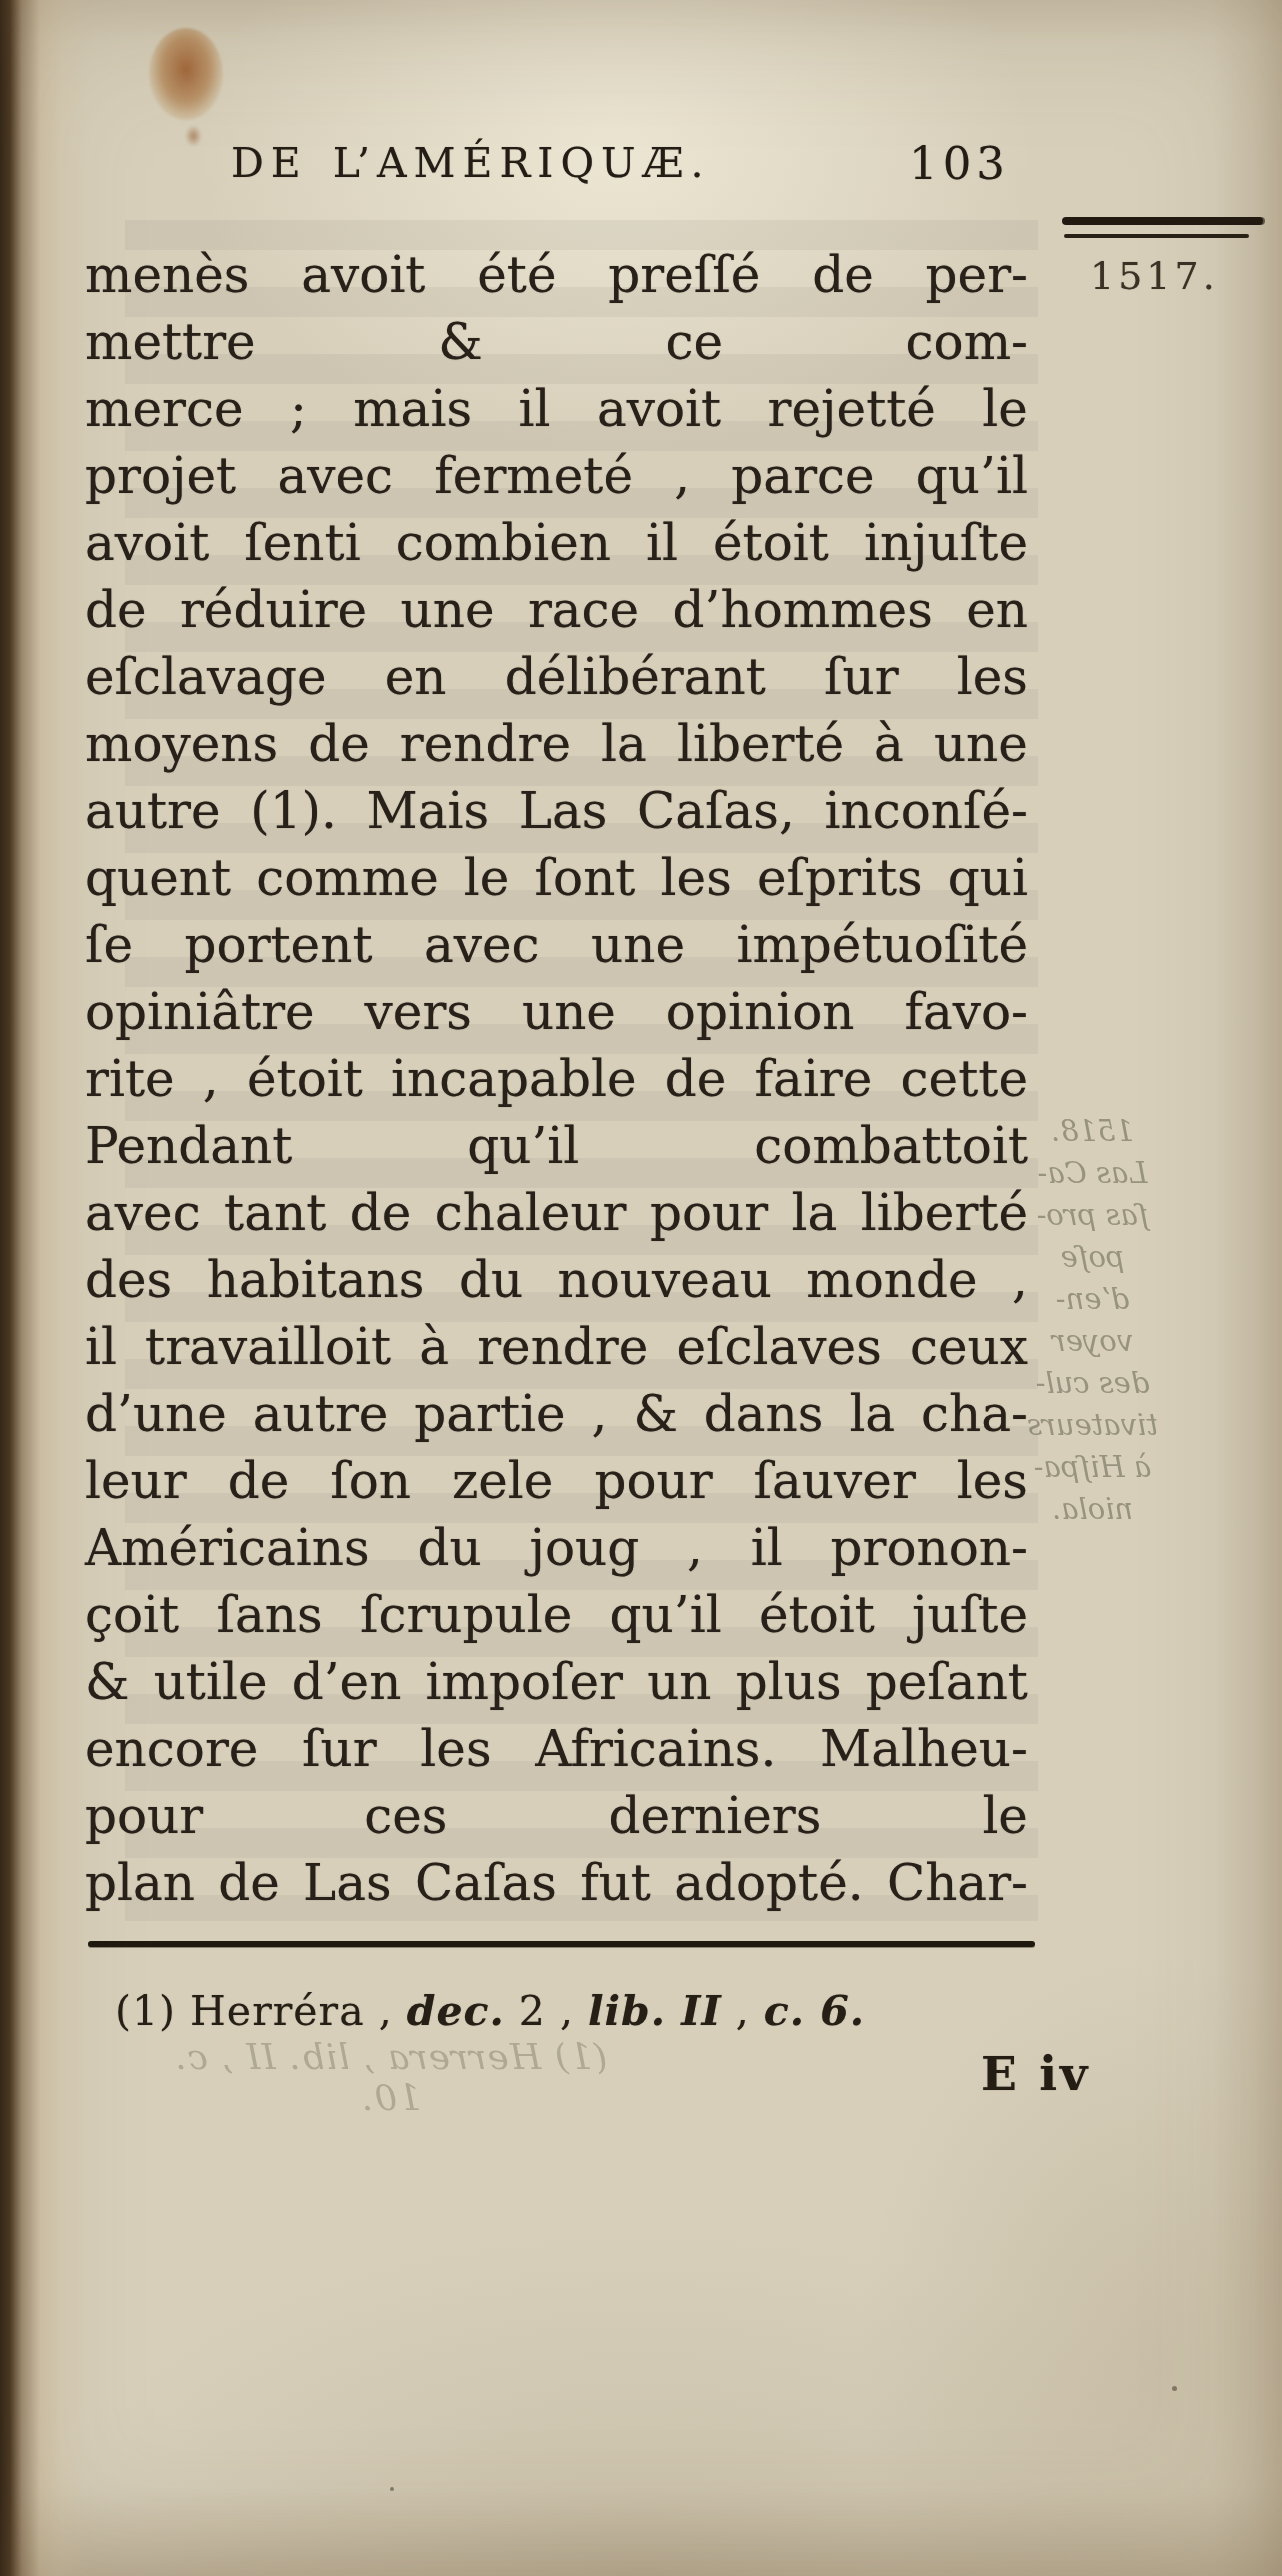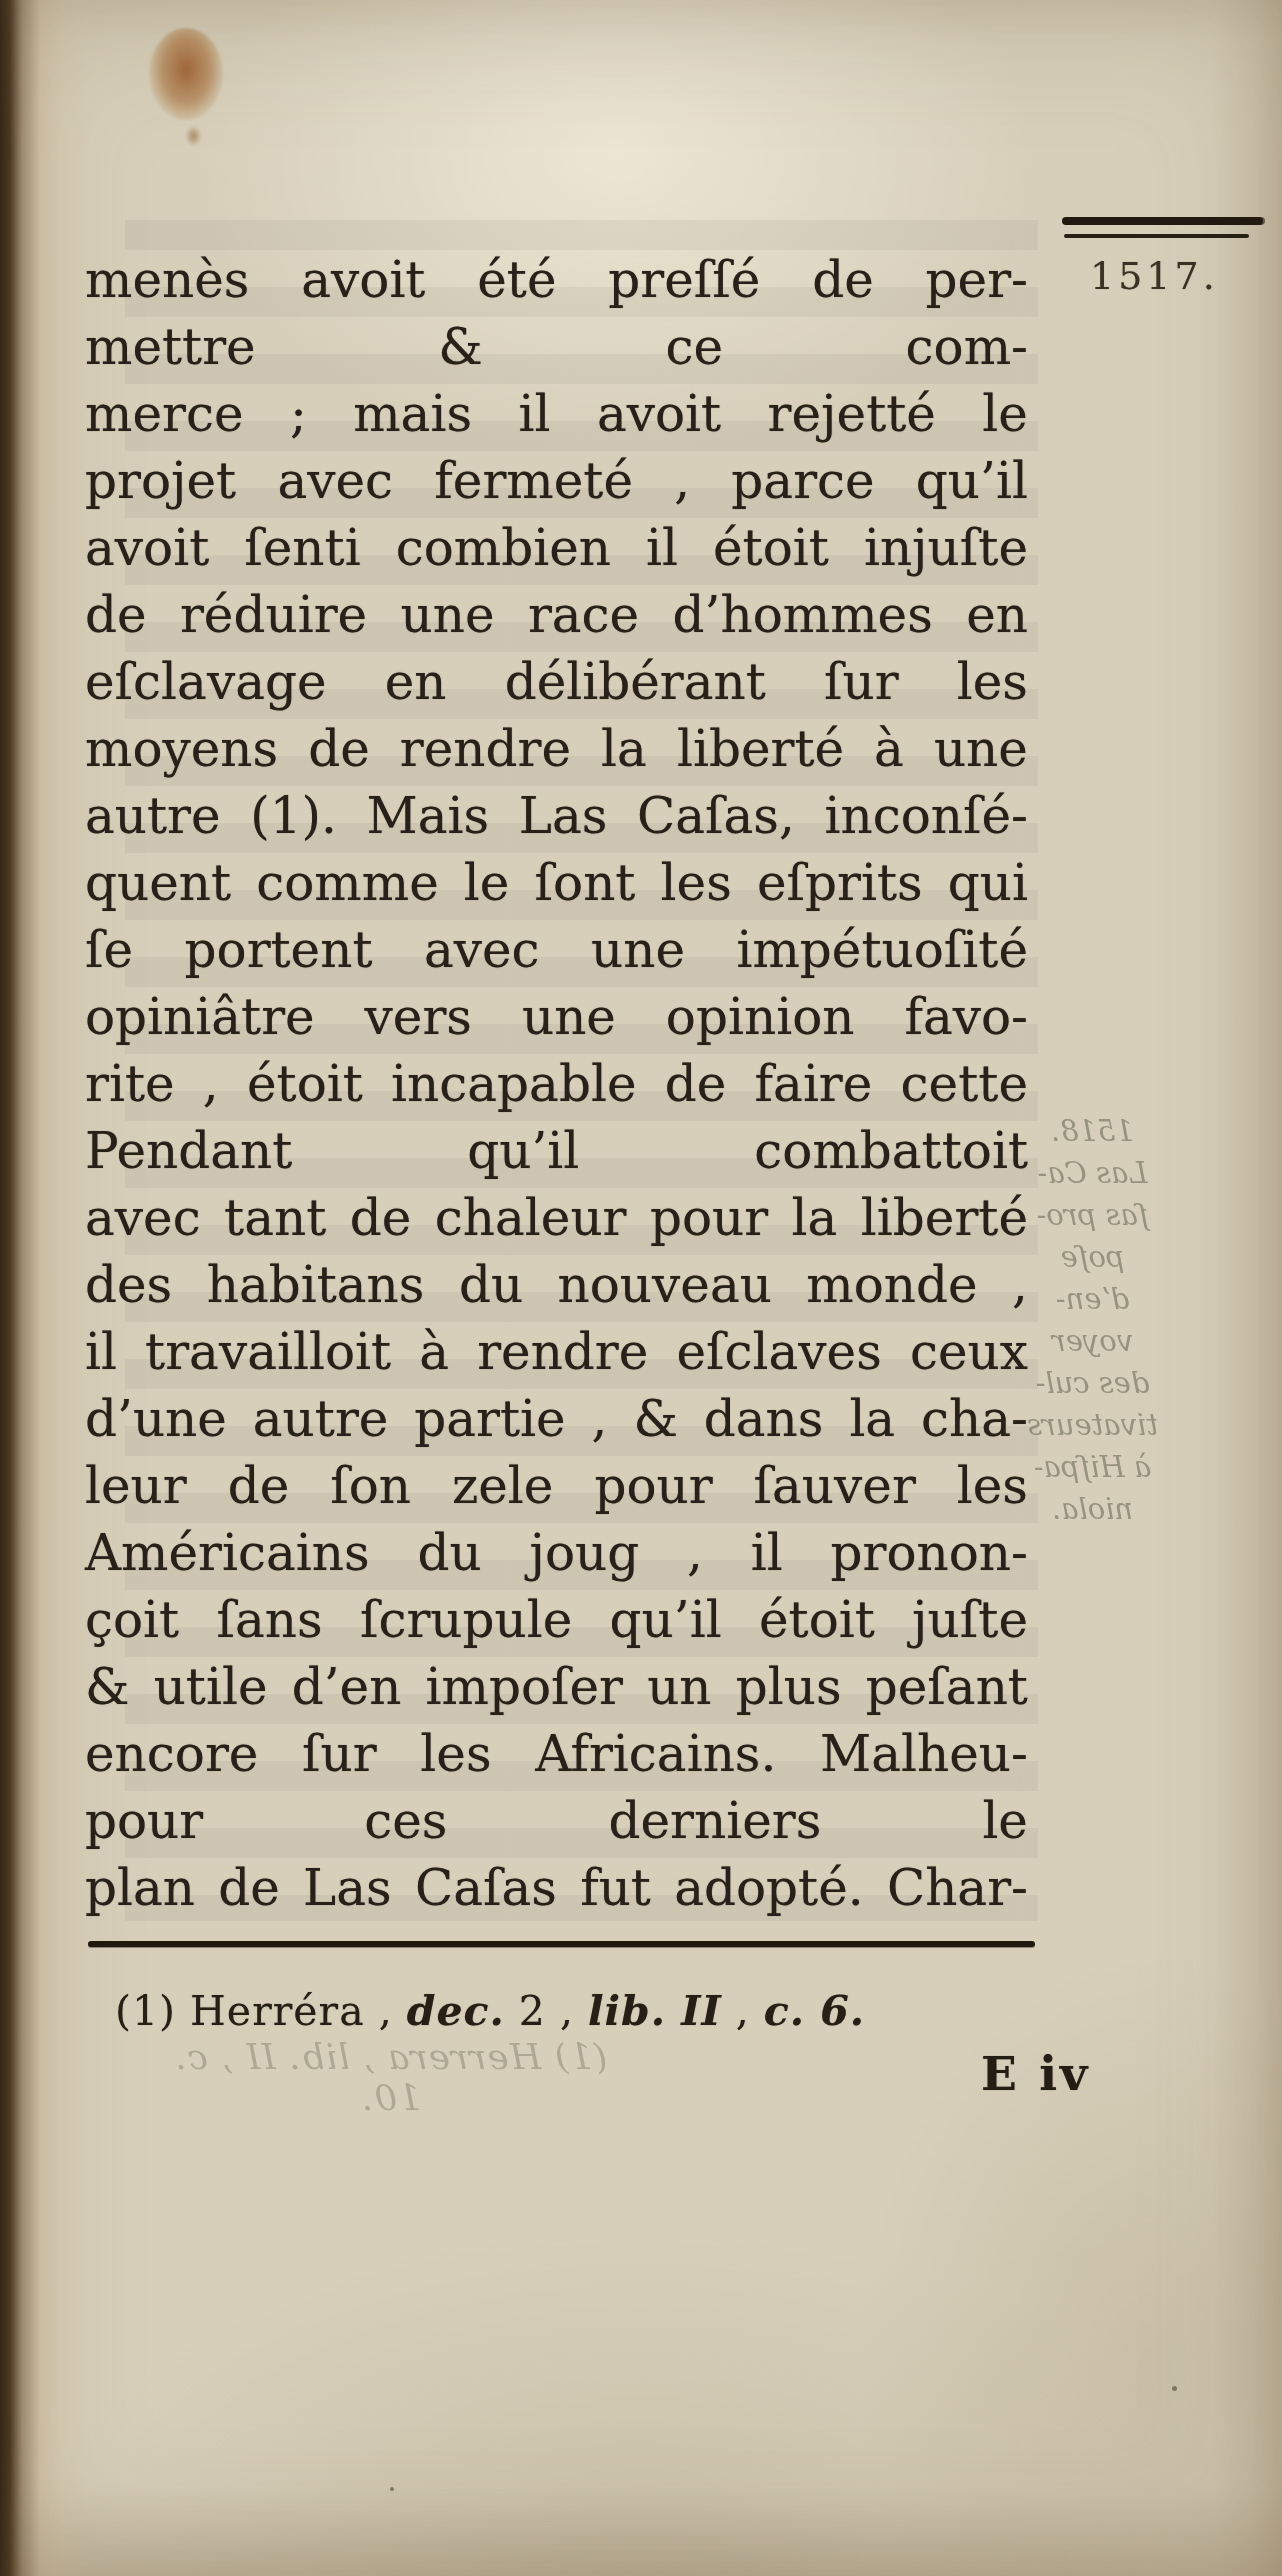--- a/index.html
+++ b/index.html
@@ -60,21 +60,21 @@
   .body::before{ 
     content:"";position:absolute;left:40px;right:-10px;top:-26px;bottom:0;
     background:repeating-linear-gradient(180deg,
       rgba(118,113,102,0.10) 0px, rgba(118,113,102,0.10) 30px,
       rgba(0,0,0,0) 30px, rgba(0,0,0,0) 67px);
     pointer-events:none;
   }
   .bodyline{
     position:relative;
     display:flex;justify-content:space-between;
-    height:67px;align-items:center;
+    height:67px;align-items:flex-start;
     white-space:pre;
     text-shadow:0 0 1px rgba(38,28,18,0.5);
   }
   .ghost-margin{
     position:absolute;left:1007px;top:1110px;width:171px;
     font-size:29px;line-height:42px;font-style:italic;
     color:#63634f;opacity:0.55;text-align:center;
     transform:scaleX(-1);
     filter:blur(0.6px);
   }
@@ -106,20 +106,24 @@
 <body>
 
 <div class="page">
 
   <div class="stain big"></div>
   <div class="stain dot"></div>
   <div class="speck" style="left:1172px;top:2386px;"></div>
 
   <div class="speck" style="left:390px;top:2487px;width:4px;height:4px;"></div>
 
+  <div class="header">
+    <span class="title">DE L’AMÉRIQUÆ.</span>
+    <span class="pagenum">103</span>
+  </div>
 
   <div class="marginalia">
     <div class="rule-a"></div>
     <div class="rule-b"></div>
     <div class="year">1517.</div>
   </div>
 
   <div class="body">
       <div class="bodyline"><span>menès</span><span>avoit</span><span>été</span><span>preſſé</span><span>de</span><span>per-</span></div>
       <div class="bodyline"><span>mettre</span><span>&amp;</span><span>ce</span><span>com-</span></div>

